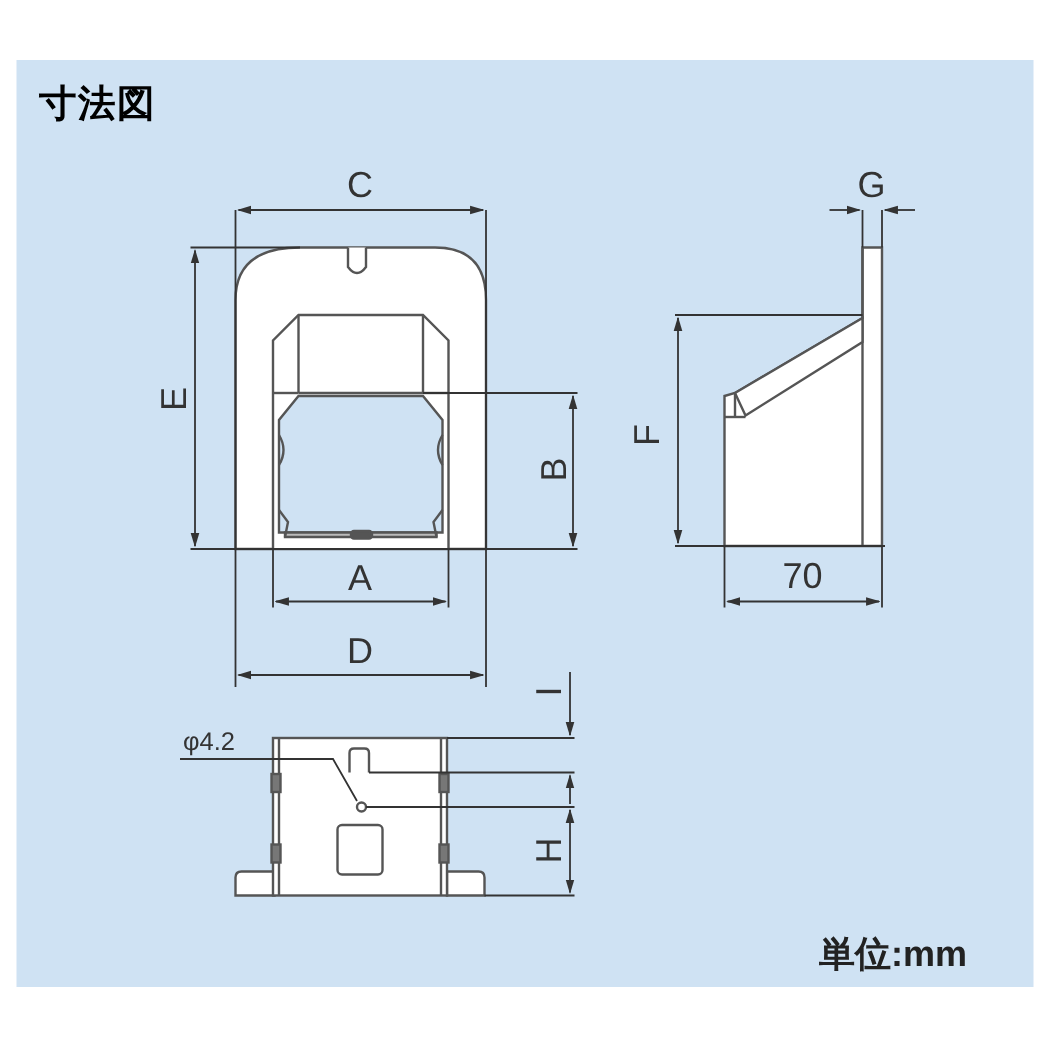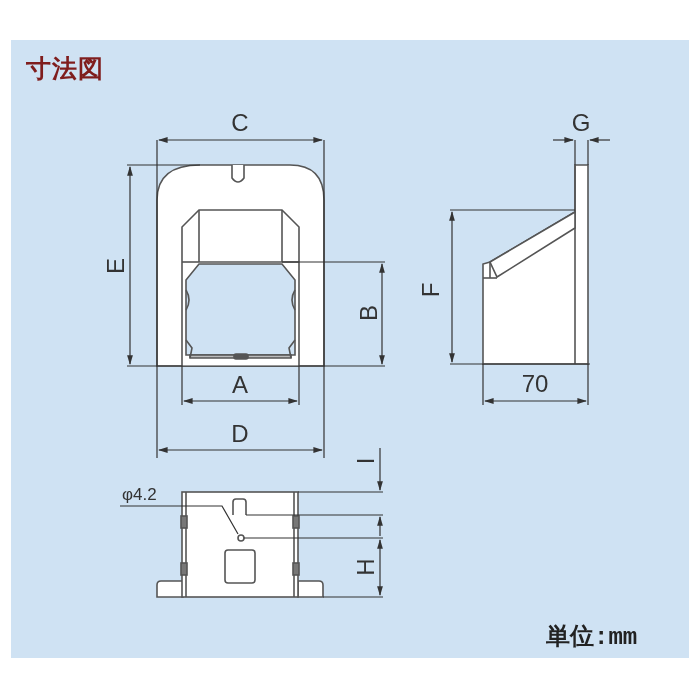--- a/index.html
+++ b/index.html
@@ -1,23 +1,23 @@
 <!DOCTYPE html>
 <html><head>
 <meta charset="utf-8">
 <style>
   html, body { margin:0; padding:0; background:#ffffff; }
   body { width:700px; height:700px; position:relative; overflow:hidden;
          font-family:"Liberation Sans", sans-serif; }
   .panel { position:absolute; left:11px; top:40px; width:678px; height:618px;
            background:#cfe2f3; }
   .title { position:absolute; left:26px; top:52px; font-size:25px; font-weight:bold;
-           color:#7f1d1d; letter-spacing:1px; font-family:"DejaVu Sans", sans-serif; }
+           color:#000000; letter-spacing:1px; font-family:"DejaVu Sans", sans-serif; }
   .unit { position:absolute; left:546px; top:620px; font-size:24px; font-weight:bold;
-          color:#222; font-family:Liberation Mono, monospace; }
+          color:#222; font-family:Liberation Sans, sans-serif; }
   svg.drawing { position:absolute; left:0; top:0; }
   .lbl { font-family:"Liberation Sans", sans-serif; font-size:24px; fill:#333; }
   .lbl-sm { font-family:"Liberation Sans", sans-serif; font-size:17px; fill:#333; }
 </style>
 </head>
 <body>
 
 <div class="panel"></div>
 <div class="title">寸法図</div>
 <div class="unit">単位:mm</div>

